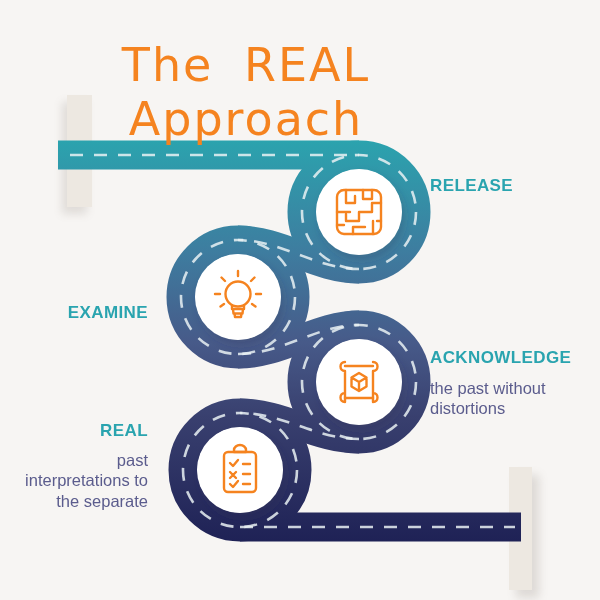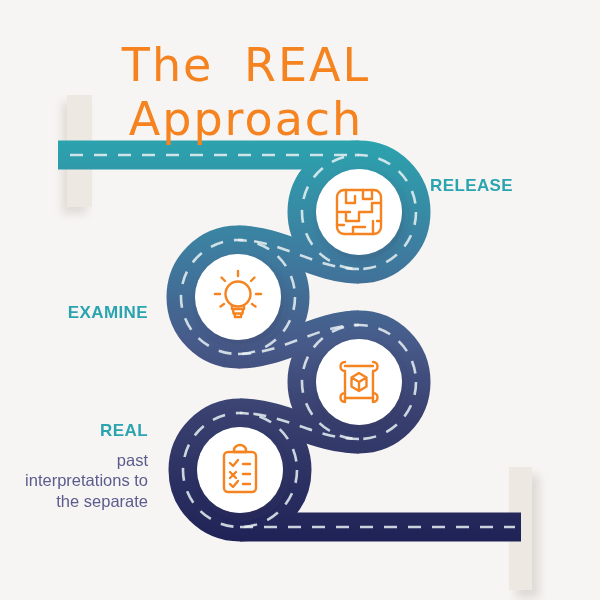--- a/index.html
+++ b/index.html
@@ -121,17 +121,19 @@
       </g>
     </g>
   </svg>
 
   <div class="title">The REAL Approach</div>
 
   <div class="stop-label lbl-release">RELEASE</div>
 
   <div class="stop-label lbl-examine align-r">EXAMINE</div>
 
+  <div class="stop-label lbl-acknowledge">ACKNOWLEDGE</div>
+  <div class="stop-desc desc-acknowledge">the past without distortions</div>
 
   <div class="stop-label lbl-link align-r">REAL</div>
   <div class="stop-desc desc-link align-r">past interpretations to the separate</div>
 
 </div>
 
 </body></html>

